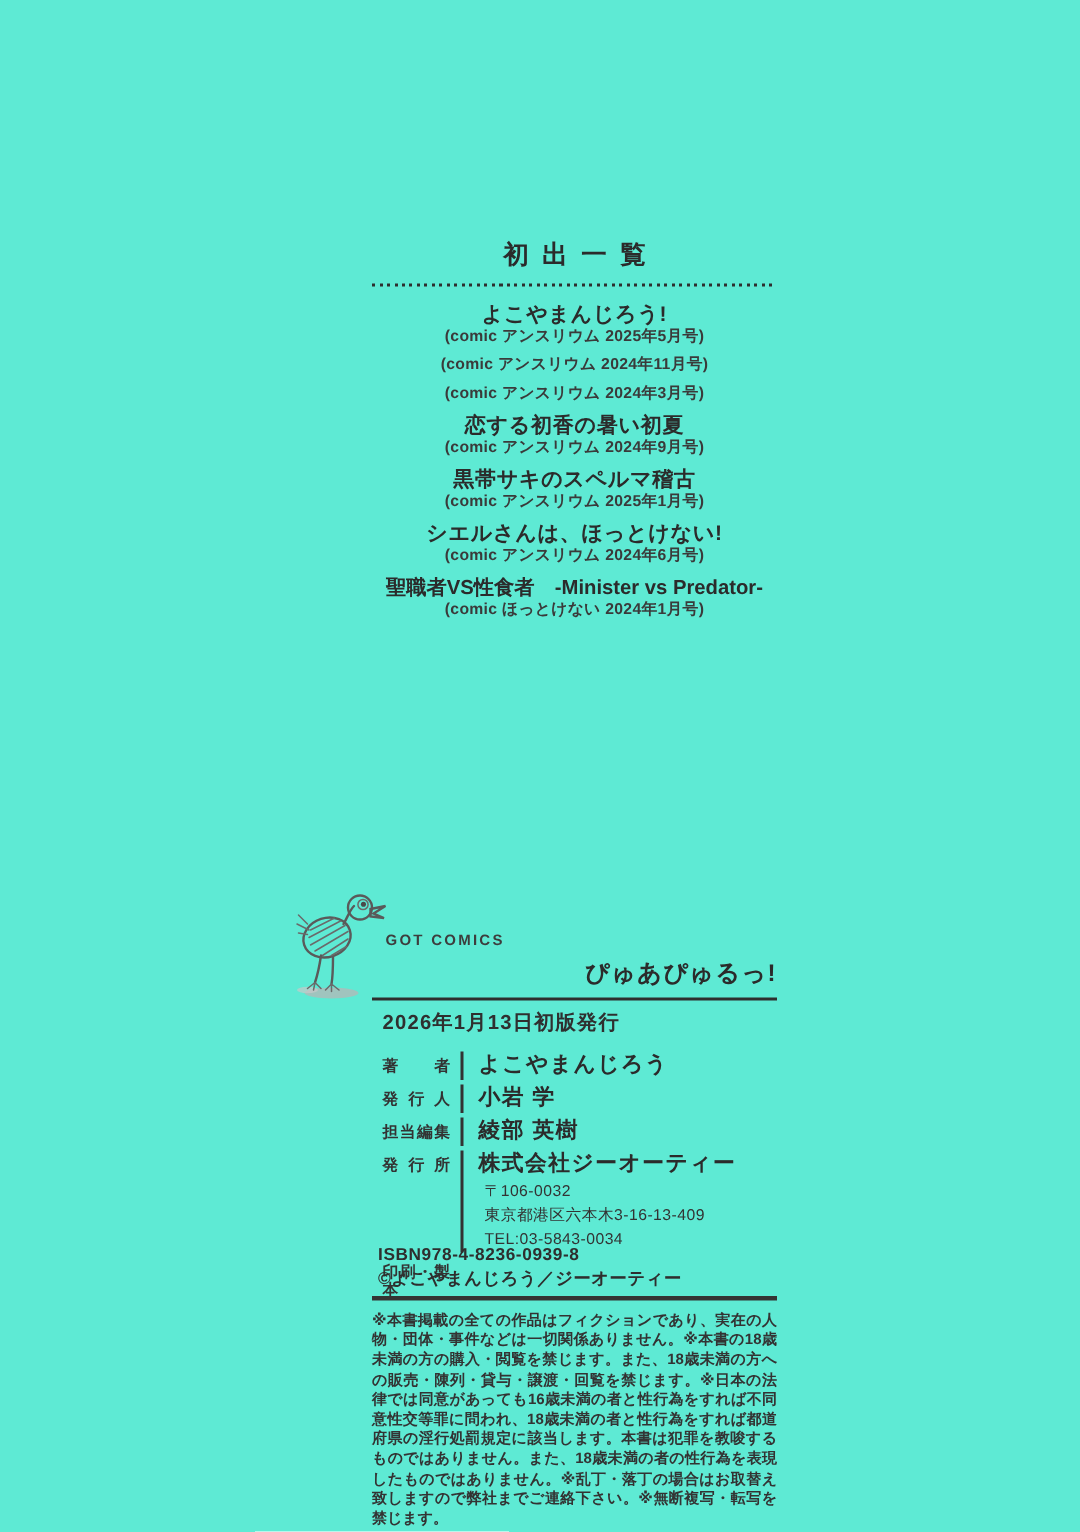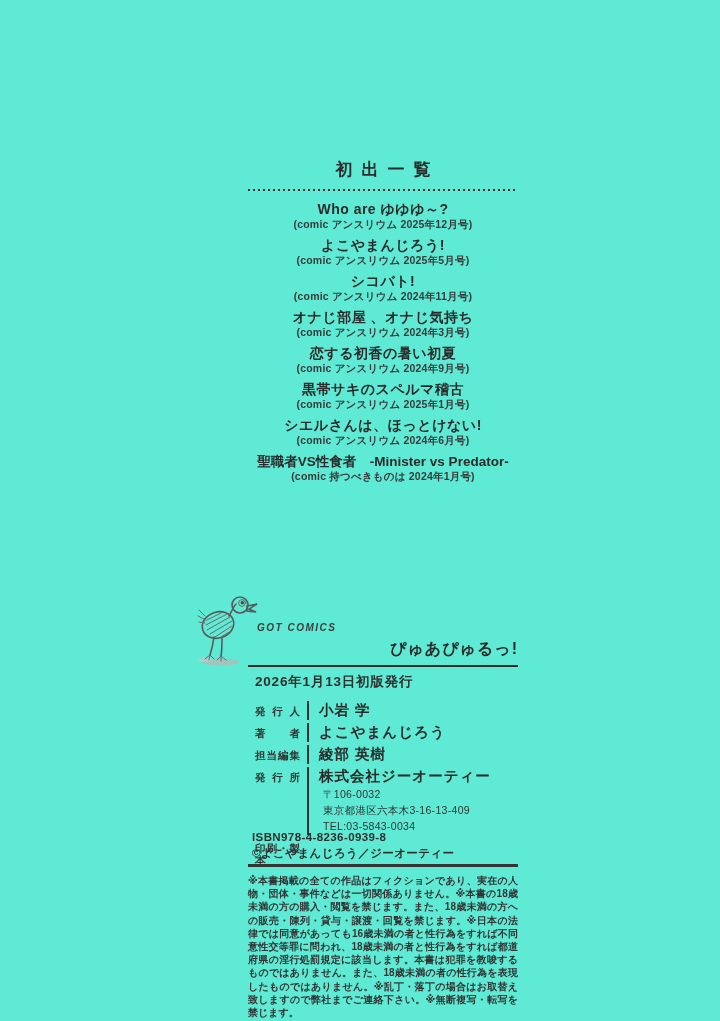--- a/index.html
+++ b/index.html
@@ -29,21 +29,21 @@
   .pub-entry .e-src {
     font-size:10.5px; font-weight:bold; line-height:13px;
     letter-spacing:0.2px; color:#3a3a3a;
   }
 
   
   .colophon-head { top:596px; }
   .bird-wrap { position:absolute; left:-55px; top:-4px; width:68px; height:78px; }
   .imprint {
     margin:26px 0 0 9px; font-size:10px; font-weight:bold;
-    letter-spacing:1.5px; color:#3d3d3d;font-style:italic;
+    letter-spacing:1.5px; color:#3d3d3d;
   }
   .book-title {
     margin:6px 0 0 8px; font-size:16px; font-weight:bold;
     letter-spacing:1px; color:#2b2b2b;text-align:right;
   }
   .title-rule { margin-top:5px; height:2px; background:#2e2e2e; }
   .edition-date {
     margin:6px 0 0 7px; font-size:13.5px; font-weight:bold;
     letter-spacing:0.8px; color:#2f2f2f;
   }
@@ -91,50 +91,44 @@
 </head>
 <body>
 
 <div class="page">
 
   <div class="content-col pub-section">
     <div class="pub-title">初出一覧</div>
     <div class="dotted-rule"></div>
 
     <div class="pub-entry">
-      <div class="e-title">Who are ゆゆゆ～?</div>
-      <div class="e-src">(comic アンスリウム 2025年12月号)</div>
-    </div>
-    <div class="pub-entry">
       <div class="e-title">よこやまんじろう!</div>
       <div class="e-src">(comic アンスリウム 2025年5月号)</div>
     </div>
     <div class="pub-entry">
-      <div class="e-title">シコバト!</div>
       <div class="e-src">(comic アンスリウム 2024年11月号)</div>
     </div>
     <div class="pub-entry">
-      <div class="e-title">オナじ部屋 、オナじ気持ち</div>
       <div class="e-src">(comic アンスリウム 2024年3月号)</div>
     </div>
     <div class="pub-entry">
       <div class="e-title">恋する初香の暑い初夏</div>
       <div class="e-src">(comic アンスリウム 2024年9月号)</div>
     </div>
     <div class="pub-entry">
       <div class="e-title">黒帯サキのスペルマ稽古</div>
       <div class="e-src">(comic アンスリウム 2025年1月号)</div>
     </div>
     <div class="pub-entry">
       <div class="e-title">シエルさんは、ほっとけない!</div>
       <div class="e-src">(comic アンスリウム 2024年6月号)</div>
     </div>
     <div class="pub-entry">
       <div class="e-title" style="font-size:13.5px; letter-spacing:0;">聖職者VS性食者　-Minister vs Predator-</div>
-      <div class="e-src">(comic 持つべきものは 2024年1月号)</div>
+      <div class="e-src">(comic ほっとけない 2024年1月号)</div>
     </div>
   </div>
 
   <div class="content-col colophon-head">
     <div class="bird-wrap">
       <svg width="68" height="78" viewBox="0 0 68 78">
 
         <ellipse cx="28" cy="70" rx="18" ry="3.6" fill="#b7b7b7" opacity="0.75"></ellipse>
         <ellipse cx="12" cy="68" rx="7" ry="2.2" fill="#c9c9c9" opacity="0.7"></ellipse>
 
@@ -158,29 +152,29 @@
       </svg>
     </div>
     <div class="imprint">GOT COMICS</div>
     <div class="book-title">ぴゅあぴゅるっ!</div>
     <div class="title-rule"></div>
     <div class="edition-date">2026年1月13日初版発行</div>
   </div>
 
   <div class="content-col credits">
     <div class="credit-row">
+      <div class="credit-label">著者</div>
+      <div class="credit-value-cell">
+        <div class="credit-value">よこやまんじろう</div>
+      </div>
+    </div>
+    <div class="credit-row">
       <div class="credit-label">発行人</div>
       <div class="credit-value-cell">
         <div class="credit-value">小岩 学</div>
-      </div>
-    </div>
-    <div class="credit-row">
-      <div class="credit-label">著者</div>
-      <div class="credit-value-cell">
-        <div class="credit-value">よこやまんじろう</div>
       </div>
     </div>
     <div class="credit-row">
       <div class="credit-label">担当編集</div>
       <div class="credit-value-cell">
         <div class="credit-value">綾部 英樹</div>
       </div>
     </div>
     <div class="credit-row">
       <div class="credit-label">発行所</div>

